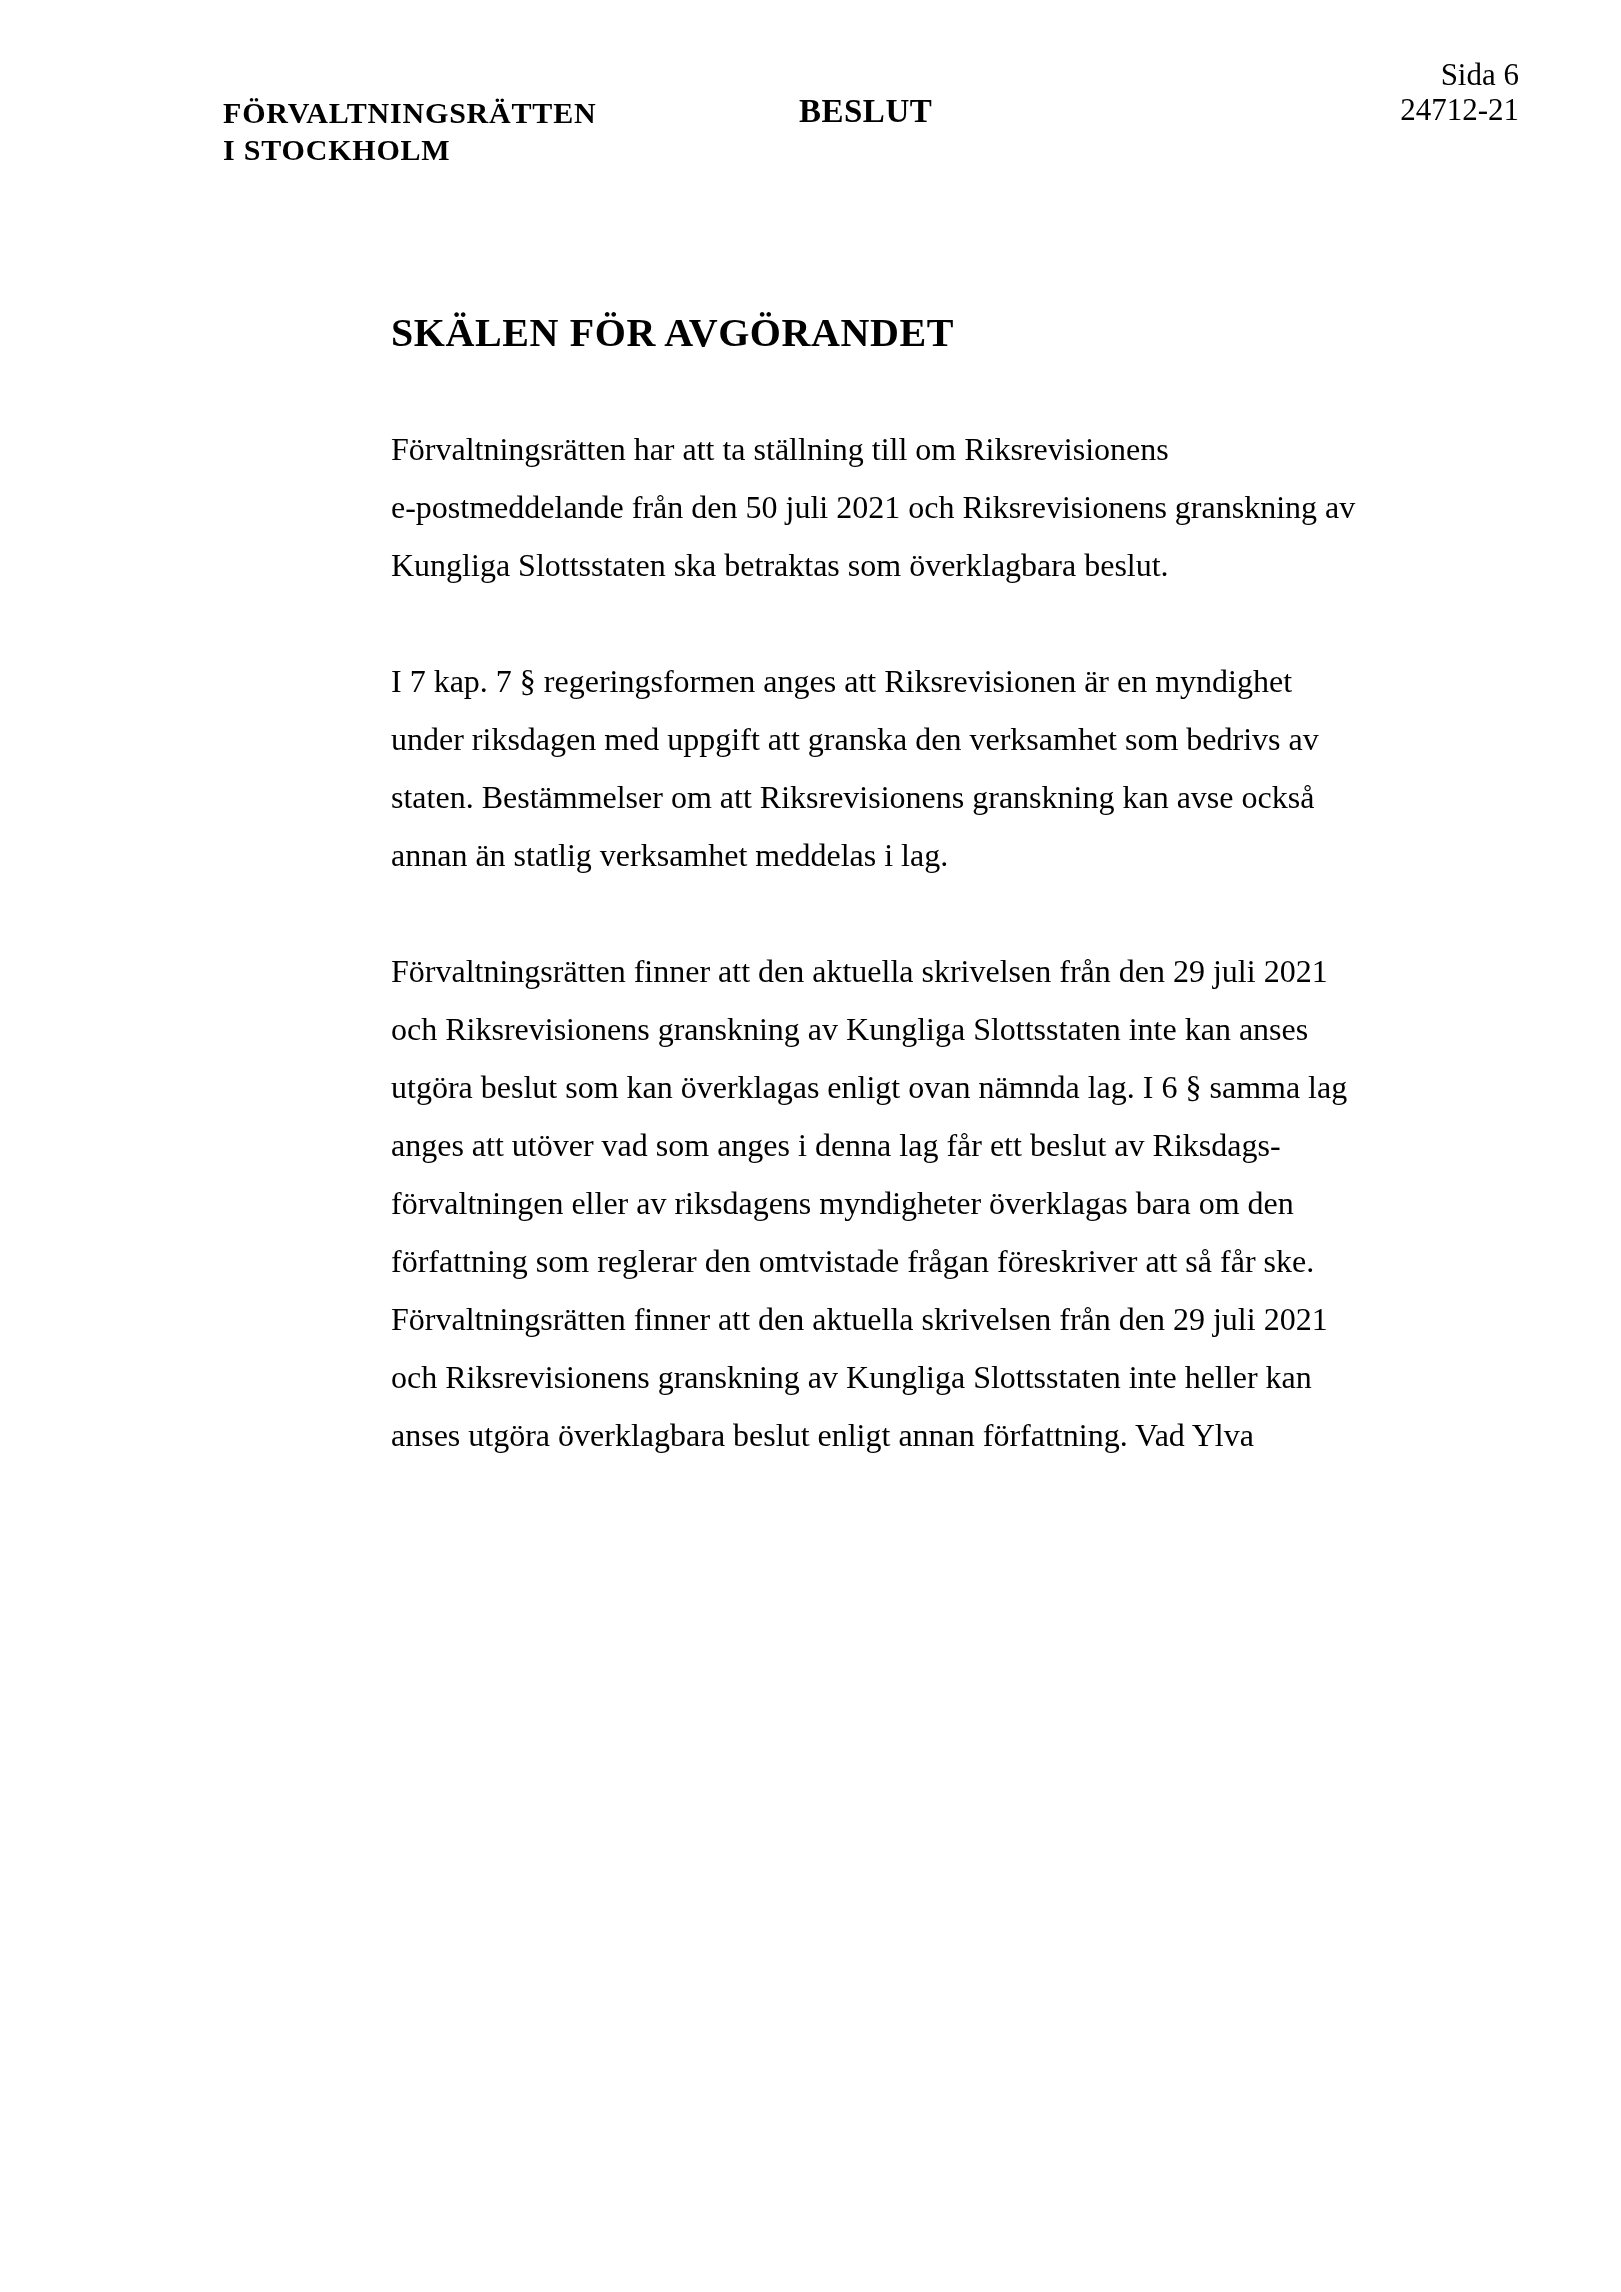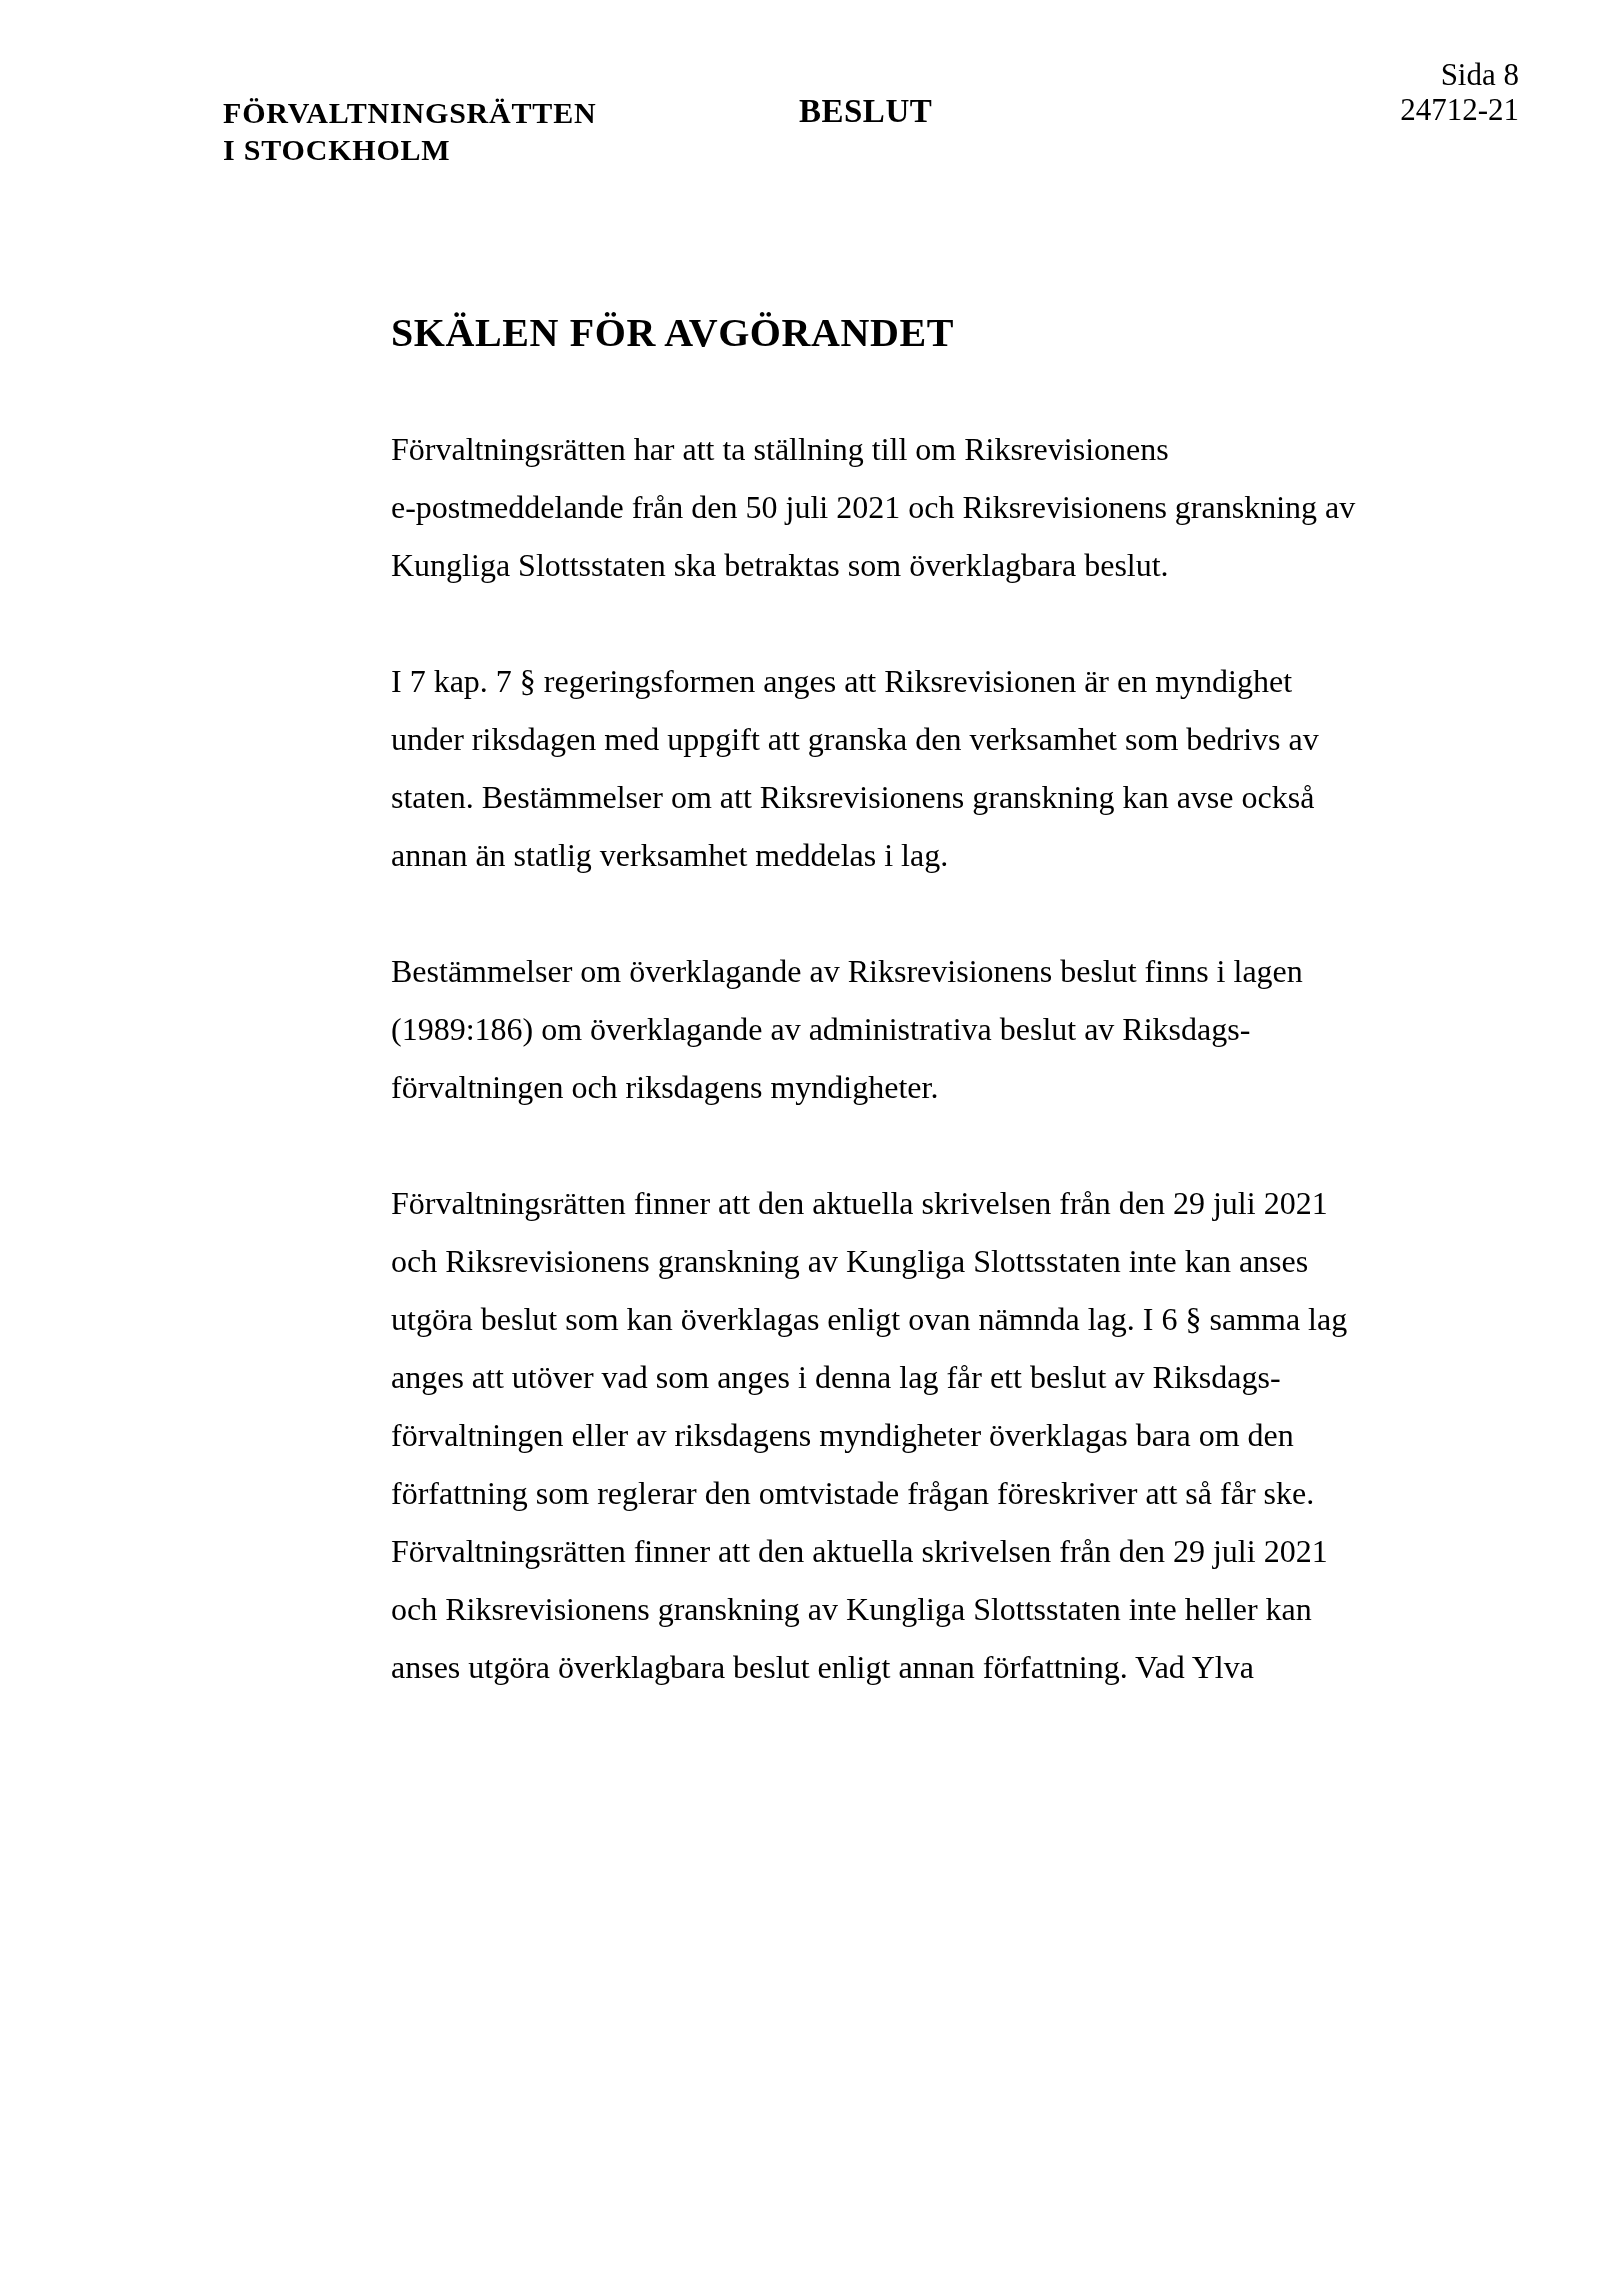--- a/index.html
+++ b/index.html
@@ -69,40 +69,37 @@
 <body>
 
 <div class="page">
 
   <div class="court-name">FÖRVALTNINGSRÄTTEN
 I STOCKHOLM</div>
 
   <div class="doc-type">BESLUT</div>
 
   <div class="header-right">
-    <div>Sida 8</div>
+    <div>Sida 6</div>
     <div>24712-21</div>
   </div>
 
   <div class="doc-body">
     <div class="section-heading">SKÄLEN FÖR AVGÖRANDET</div>
 
 
     <div class="para">Förvaltningsrätten har att ta ställning till om Riksrevisionens
 e-postmeddelande från den 50 juli 2021 och Riksrevisionens granskning av
 Kungliga Slottsstaten ska betraktas som överklagbara beslut.</div>
 
     <div class="para">I 7 kap. 7 § regeringsformen anges att Riksrevisionen är en myndighet
 under riksdagen med uppgift att granska den verksamhet som bedrivs av
 staten. Bestämmelser om att Riksrevisionens granskning kan avse också
 annan än statlig verksamhet meddelas i lag.</div>
 
-    <div class="para">Bestämmelser om överklagande av Riksrevisionens beslut finns i lagen
-(1989:186) om överklagande av administrativa beslut av Riksdags-
-förvaltningen och riksdagens myndigheter.</div>
 
     <div class="para">Förvaltningsrätten finner att den aktuella skrivelsen från den 29 juli 2021
 och Riksrevisionens granskning av Kungliga Slottsstaten inte kan anses
 utgöra beslut som kan överklagas enligt ovan nämnda lag. I 6 § samma lag
 anges att utöver vad som anges i denna lag får ett beslut av Riksdags-
 förvaltningen eller av riksdagens myndigheter överklagas bara om den
 författning som reglerar den omtvistade frågan föreskriver att så får ske.
 Förvaltningsrätten finner att den aktuella skrivelsen från den 29 juli 2021
 och Riksrevisionens granskning av Kungliga Slottsstaten inte heller kan
 anses utgöra överklagbara beslut enligt annan författning. Vad Ylva</div>

